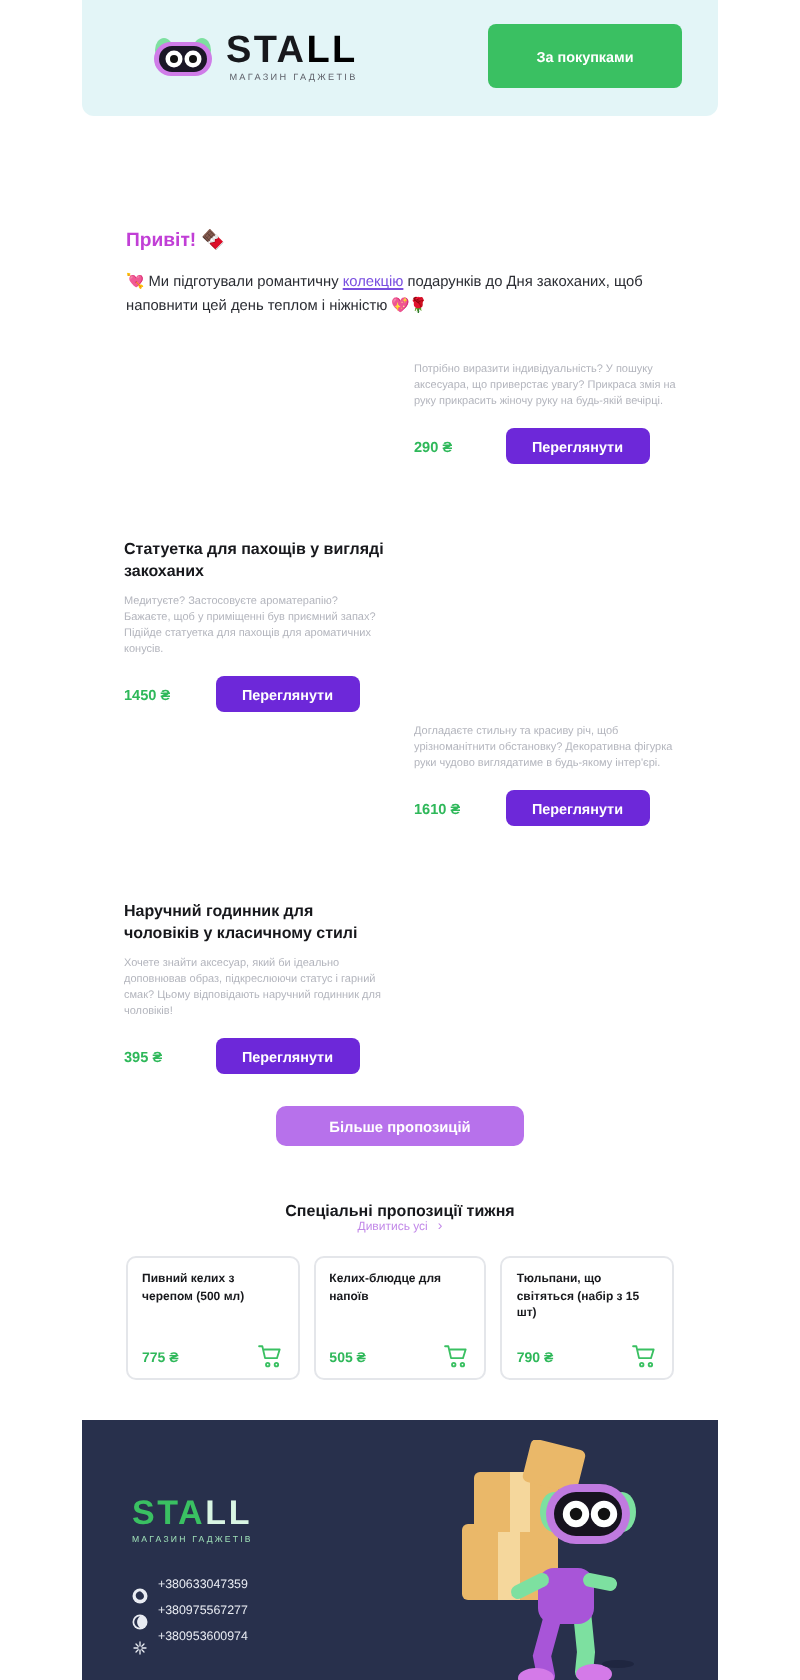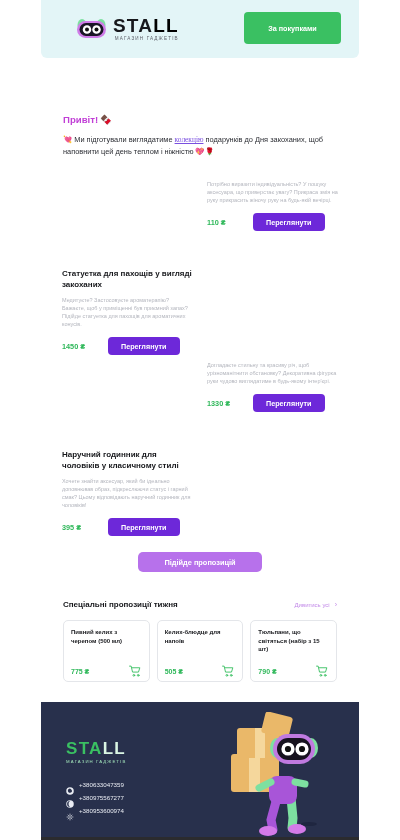--- a/index.html
+++ b/index.html
@@ -94,21 +94,20 @@
   }
   .greet-text {
     color: #2b2d33;
     font-size: 7.4px;
     line-height: 12px;
     margin: 0;
   }
   .greet-text a {
     color: #7a4fe0;
     text-decoration: underline;
-    font-family: Liberation Serif, serif;
   }
 
   
   .products { margin-top: 16px; }
   .prow {
     display: flex;
     min-height: 88px;
     padding: 0 13px;
     box-sizing: border-box;
   }
@@ -175,20 +174,21 @@
   
   .special {
     margin-top: 28px;
     padding: 0 22px;
   }
   .special-head {
     display: flex;
     align-items: center;
     justify-content: space-between;
     margin-bottom: 11px;
+    flex-direction: column;
   }
   .special-title {
     font-size: 8px;
     font-weight: bold;
     color: #17181c;
   }
   .special-link {
     font-size: 6px;
     color: #c289e8;
     display: flex;
@@ -292,72 +292,72 @@
         <span class="logo-word"><span>STA</span><span class="ll">LL</span></span>
         <span class="logo-sub">МАГАЗИН ГАДЖЕТІВ</span>
       </div>
     </div>
     <button class="shop-btn">За покупками</button>
   </div>
 
   <div class="greeting">
     <p class="greet-title">Привіт! 🍫</p>
     <p class="greet-text">
-      <span>💘 Ми підготували виглядатиме </span><a href="#">колекцію</a><span> подарунків до Дня закоханих, щоб наповнити цей день теплом і ніжністю 💖🌹</span>
+      <span>💘 Ми підготували романтичну </span><a href="#">колекцію</a><span> подарунків до Дня закоханих, щоб наповнити цей день теплом і ніжністю 💖🌹</span>
     </p>
   </div>
 
   <div class="products">
 
     <div class="prow right">
       <div class="pcell">
         <p class="pdesc">Потрібно виразити індивідуальність? У пошуку аксесуара, що приверстає увагу? Прикраса змія на руку прикрасить жіночу руку на будь-якій вечірці.</p>
         <div class="pfoot">
-          <span class="pprice">110 ₴</span>
+          <span class="pprice">290 ₴</span>
           <button class="pbtn">Переглянути</button>
         </div>
       </div>
     </div>
 
     <div class="prow">
       <div class="pcell">
         <p class="ptitle">Статуетка для пахощів у вигляді закоханих</p>
         <p class="pdesc">Медитуєте? Застосовуєте ароматерапію? Бажаєте, щоб у приміщенні був приємний запах? Підійде статуетка для пахощів для ароматичних конусів.</p>
         <div class="pfoot">
           <span class="pprice">1450 ₴</span>
           <button class="pbtn">Переглянути</button>
         </div>
       </div>
     </div>
 
     <div class="prow right">
       <div class="pcell">
         <p class="pdesc">Догладаєте стильну та красиву річ, щоб урізноманітнити обстановку? Декоративна фігурка руки чудово виглядатиме в будь-якому інтер'єрі.</p>
         <div class="pfoot">
-          <span class="pprice">1330 ₴</span>
+          <span class="pprice">1610 ₴</span>
           <button class="pbtn">Переглянути</button>
         </div>
       </div>
     </div>
 
     <div class="prow">
       <div class="pcell">
         <p class="ptitle">Наручний годинник для чоловіків у класичному стилі</p>
         <p class="pdesc">Хочете знайти аксесуар, який би ідеально доповнював образ, підкреслюючи статус і гарний смак? Цьому відповідають наручний годинник для чоловіків!</p>
         <div class="pfoot">
           <span class="pprice">395 ₴</span>
           <button class="pbtn">Переглянути</button>
         </div>
       </div>
     </div>
 
   </div>
 
   <div class="more-wrap">
-    <button class="more-btn">Підійде пропозицій</button>
+    <button class="more-btn">Більше пропозицій</button>
   </div>
 
   <div class="special">
     <div class="special-head">
       <span class="special-title">Спеціальні пропозиції тижня</span>
       <span class="special-link">
         <span>Дивитись усі</span>
         <span class="chev">›</span>
       </span>
     </div>

